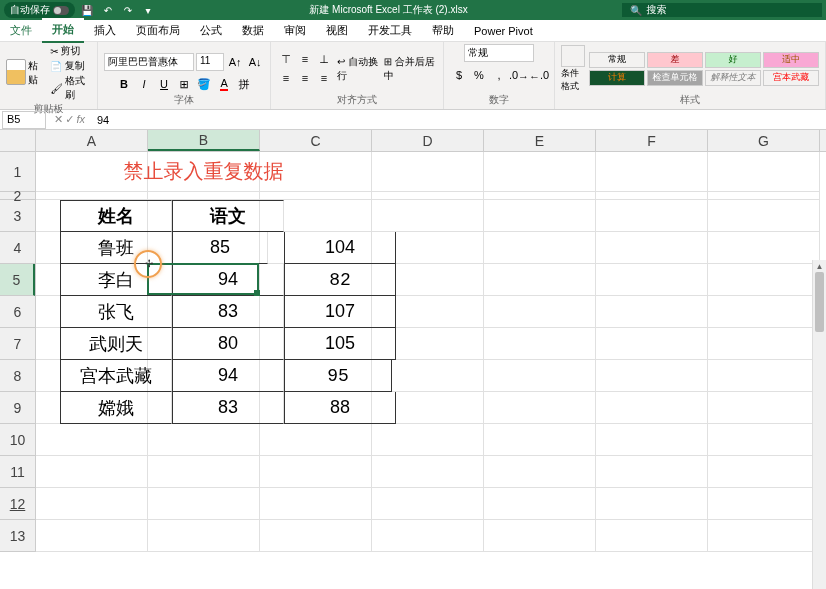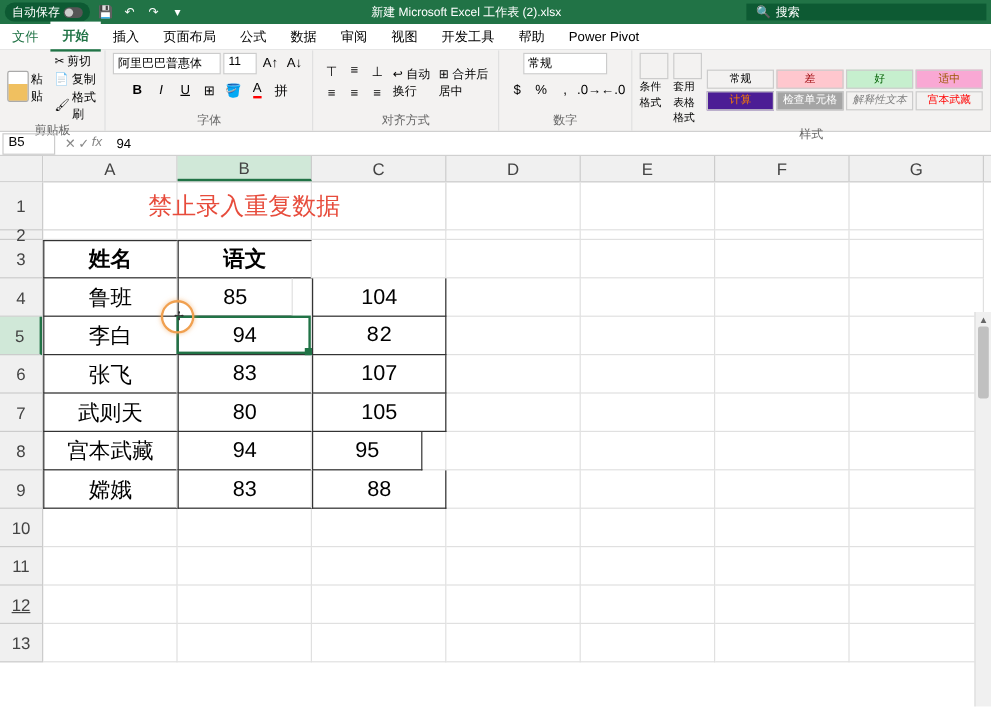--- a/index.html
+++ b/index.html
@@ -20,21 +20,21 @@
 .menubar .tab.active { background: #fff; color: #217346; border-bottom: 2px solid #217346; font-weight: bold; }
 
 .ribbon { background: #f3f2f1; height: 68px; display: flex; font-size: 10px; border-bottom: 1px solid #d0d0d0; }
 .ribbon-group { border-right: 1px solid #e0e0e0; padding: 2px 6px; display: flex; flex-direction: column; justify-content: space-between; }
 .ribbon-group .label { text-align: center; color: #666; font-size: 10px; }
 .ribbon-group .content { display: flex; align-items: center; gap: 4px; flex: 1; }
 .clipboard-btn { display: flex; flex-direction: row; align-items: flex-start; gap: 2px; }
 .paste-icon { width: 22px; height: 26px; background: linear-gradient(#fff 40%, #f0c060 40%); border: 1px solid #aaa; border-radius: 2px; }
 .small-btns { display: flex; flex-direction: column; gap: 1px; font-size: 10px; }
 .small-btns span { display: flex; align-items: center; gap: 2px; }
-.font-ctrl { display: flex; flex-direction: column; gap: 3px; }
+.font-ctrl { display: flex; flex-direction: column; gap: 3px; justify-content: flex-end; }
 .font-row { display: flex; gap: 2px; align-items: center; }
 .font-sel { border: 1px solid #ccc; background: #fff; padding: 1px 3px; font-size: 10px; height: 18px; }
 .icon-btn { width: 18px; height: 18px; border: 1px solid transparent; display: flex; align-items: center; justify-content: center; font-size: 11px; cursor: pointer; }
 .align-grid { display: grid; grid-template-columns: repeat(3, 18px); gap: 1px; }
 .num-fmt { display: flex; flex-direction: column; gap: 2px; }
 .num-sel { border: 1px solid #ccc; background: #fff; padding: 1px 3px; font-size: 10px; width: 70px; height: 18px; }
 .style-btns { display: flex; gap: 4px; }
 .style-btn { display: flex; flex-direction: column; align-items: center; font-size: 9px; }
 .style-swatch { width: 24px; height: 22px; border: 1px solid #ccc; }
 .cell-styles { display: flex; flex-direction: column; gap: 2px; }
@@ -54,21 +54,21 @@
 .row-headers { position: absolute; left: 0; top: 22px; width: 36px; background: #f0f0f0; border-right: 1px solid #ccc; }
 .row-h { border-bottom: 1px solid #ccc; display: flex; align-items: center; justify-content: center; font-size: 14px; color: #444; }
 .row-h.sel { background: #d0e8d8; border-right: 2px solid #217346; }
 .grid { position: absolute; left: 36px; top: 22px; right: 0; bottom: 0; }
 .cell { position: absolute; border-right: 1px solid #e0e0e0; border-bottom: 1px solid #e0e0e0; display: flex; align-items: center; justify-content: center; font-size: 18px; }
 .cell.title { color: #e74c3c; font-size: 20px; justify-content: center; }
 .cell.header { font-weight: bold; }
 .cell.tbl-r { border-right: 1.5px solid #333; }
 .cell.tbl-b { border-bottom: 1.5px solid #333; }
 .cell.tbl-t { border-top: 1.5px solid #333; }
-.cell.tbl-l { border-left: 1.5px solid #333; }
+.cell.tbl-l { border-left: 1.5px solid #333; margin-left: 24px; }
 .selection { position: absolute; border: 2px solid #217346; pointer-events: none; }
 .selection::after { content: ""; position: absolute; right: -3px; bottom: -3px; width: 6px; height: 6px; background: #217346; }
 .cursor-ring { position: absolute; width: 28px; height: 28px; border: 2px solid #f0a050; border-radius: 50%; pointer-events: none; box-shadow: 0 0 4px rgba(240,160,80,0.6); }
 .cursor-cross { position: absolute; font-size: 10px; color: #333; pointer-events: none; }
 
 .vscroll { position: absolute; right: 0; top: 130px; width: 14px; bottom: 0; background: #f0f0f0; border-left: 1px solid #ddd; }
 .vscroll .thumb { position: absolute; top: 12px; left: 2px; right: 2px; height: 60px; background: #c0c0c0; border-radius: 2px; }
 .vscroll .arr { height: 12px; display: flex; align-items: center; justify-content: center; font-size: 8px; color: #666; }
 </style>
 </head>
@@ -188,34 +188,30 @@
     </div>
     <div class="label">数字</div>
   </div>
   <div class="ribbon-group">
     <div class="content">
       <div class="style-btns">
         <div class="style-btn">
             <div class="style-swatch"></div>
             <span>条件格式</span>
           </div>
-        <div class="style-btn">
-            <div class="style-swatch"></div>
-            <span>套用表格格式</span>
-          </div>
       </div>
       <div class="cell-styles">
         <div class="cs-row">
           <div class="cs-cell">常规</div>
           <div class="cs-cell" style="background:#ffc7ce;color:#9c0006">差</div>
           <div class="cs-cell" style="background:#c6efce;color:#006100">好</div>
           <div class="cs-cell" style="background:#f9a8d4;color:#9c5700">适中</div>
         </div>
         <div class="cs-row">
-          <div class="cs-cell" style="background:#4c1d95;color:#fa7d00">计算</div>
+          <div class="cs-cell" style="background:#14532d;color:#fa7d00">计算</div>
           <div class="cs-cell" style="background:#a5a5a5;color:#fff">检查单元格</div>
           <div class="cs-cell" style="font-style:italic;color:#7f7f7f">解释性文本</div>
           <div class="cs-cell" style="color:#ff0000">宫本武藏</div>
         </div>
       </div>
     </div>
     <div class="label">样式</div>
   </div>
 </div>
 
@@ -357,21 +353,21 @@
       <div class="cell tbl-b tbl-l" style="left: 112px; top: 112px; width: 112px; height: 32px;">94</div>
       <div class="cell tbl-b tbl-l tbl-r" style="left: 224px; top: 112px; width: 112px; height: 32px; font-family: Liberation Mono, monospace;">82</div>
       <div class="cell tbl-b tbl-l" style="left: 0px; top: 144px; width: 112px; height: 32px;">张飞</div>
       <div class="cell tbl-b tbl-l" style="left: 112px; top: 144px; width: 112px; height: 32px;">83</div>
       <div class="cell tbl-b tbl-l tbl-r" style="left: 224px; top: 144px; width: 112px; height: 32px;">107</div>
       <div class="cell tbl-b tbl-l" style="left: 0px; top: 176px; width: 112px; height: 32px;">武则天</div>
       <div class="cell tbl-b tbl-l" style="left: 112px; top: 176px; width: 112px; height: 32px;">80</div>
       <div class="cell tbl-b tbl-l tbl-r" style="left: 224px; top: 176px; width: 112px; height: 32px;">105</div>
       <div class="cell tbl-b tbl-l" style="left: 0px; top: 208px; width: 112px; height: 32px;">宫本武藏</div>
       <div class="cell tbl-b tbl-l" style="left: 112px; top: 208px; width: 112px; height: 32px;">94</div>
-      <div class="cell tbl-b tbl-l tbl-r" style="left: 224px; top: 208px; width: 92px; height: 32px;">95</div>
+      <div class="cell tbl-b tbl-l tbl-r" style="left: 224px; top: 208px; width: 108px; height: 32px; font-family: Liberation Mono, monospace;">95</div>
       <div class="cell tbl-b tbl-l" style="left: 0px; top: 240px; width: 112px; height: 32px;">嫦娥</div>
       <div class="cell tbl-b tbl-l" style="left: 112px; top: 240px; width: 112px; height: 32px;">83</div>
       <div class="cell tbl-b tbl-l tbl-r" style="left: 224px; top: 240px; width: 112px; height: 32px;">88</div>
       <div class="selection" style="left: 111px; top: 111px; width: 112px; height: 32px;"></div>
       <div class="cursor-ring" style="left: 98px; top: 98px;"></div>
       <div class="cursor-cross" style="left: 109px; top: 106px;">✢</div>
     </div>
   <div class="vscroll">
     <div class="arr">▲</div>
     <div class="thumb"></div>

